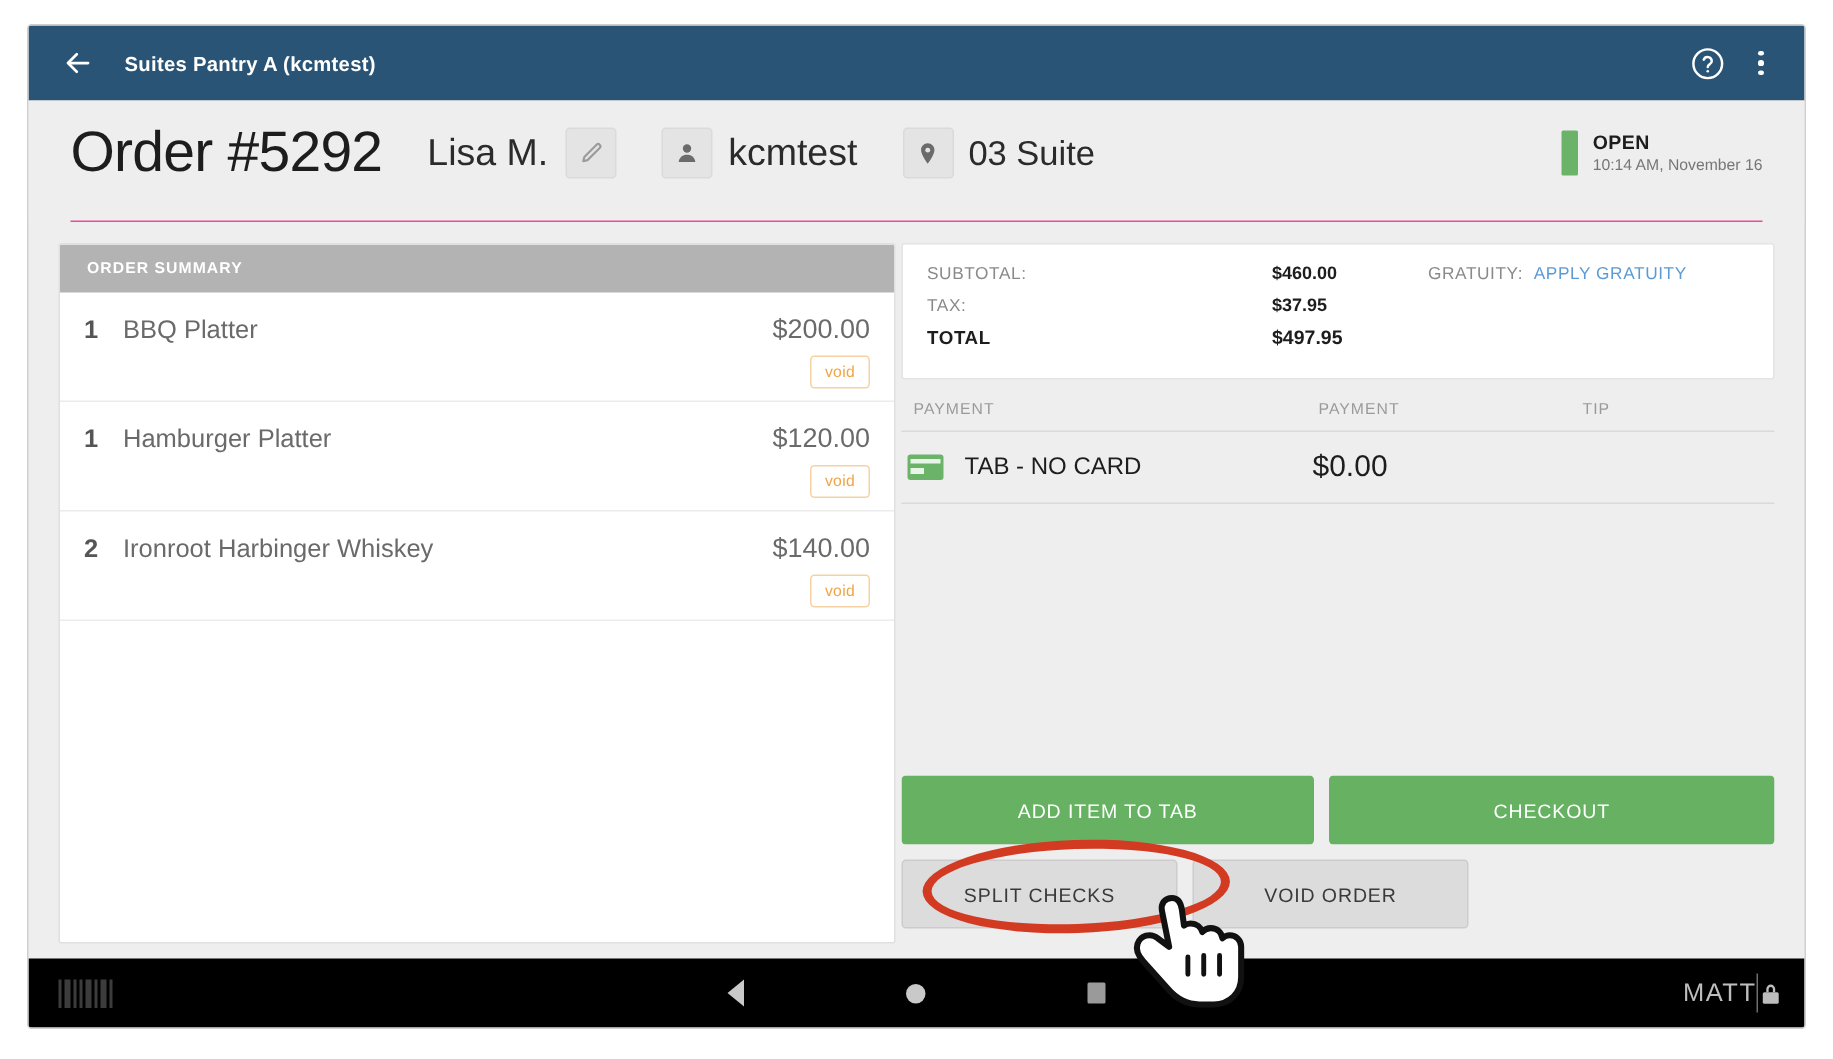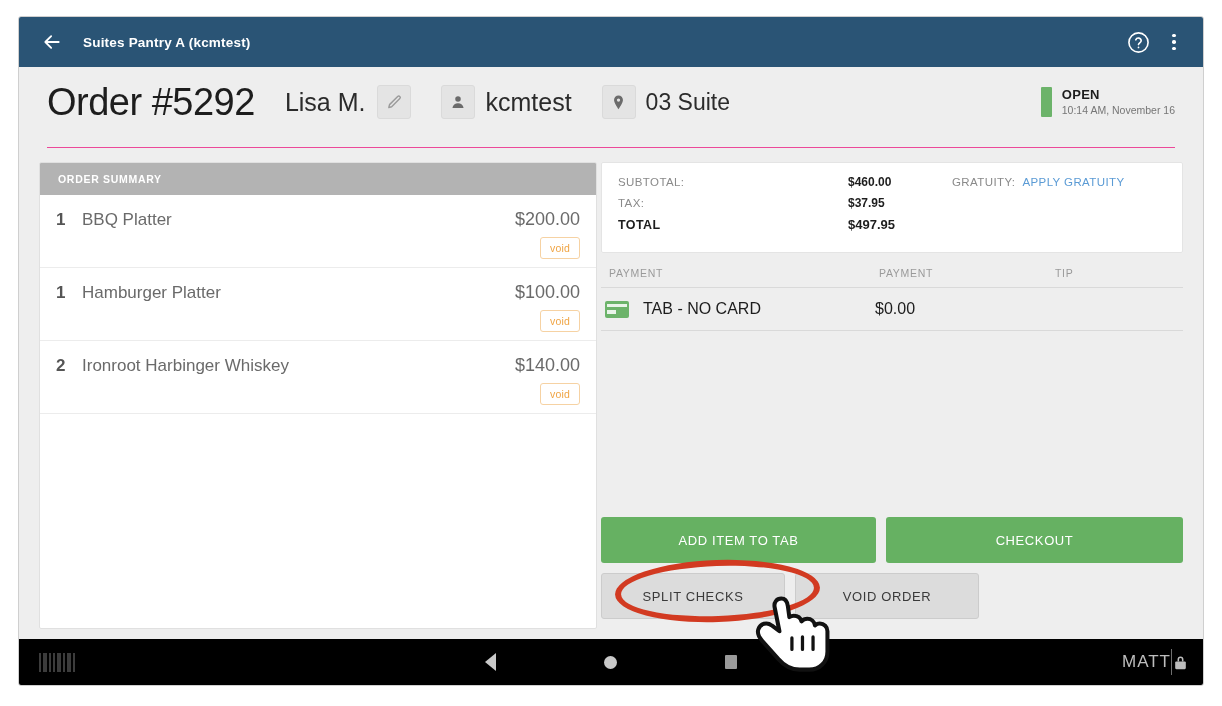--- a/index.html
+++ b/index.html
@@ -274,21 +274,21 @@
     width: 9px; height: 4px; background: #ffffff; opacity: .85;
   }
   .pay-name {
     font-size: 16px;
     color: #1d1d1d;
     margin-left: 14px;
     width: 232px;
     flex: 0 0 auto;
   }
   .pay-amt {
-    font-size: 16px;
+    font-size: 20px;
     color: #1d1d1d;
     width: 176px;
     flex: 0 0 auto;
   }
 
   
   .btn-zone { flex: 0 0 auto; padding-top: 8px; }
   .btn-row { display: flex; gap: 10px; margin-bottom: 10px; }
   .btn {
     border-radius: 3px;
@@ -446,21 +446,21 @@
           </div>
           <div class="item-actions">
             <div class="void-btn">void</div>
           </div>
         </div>
 
         <div class="item-row">
           <div class="item-main">
             <div class="item-qty">1</div>
             <div class="item-name">Hamburger Platter</div>
-            <div class="item-price">$100.00</div>
+            <div class="item-price">$120.00</div>
           </div>
           <div class="item-actions">
             <div class="void-btn">void</div>
           </div>
         </div>
 
         <div class="item-row">
           <div class="item-main">
             <div class="item-qty">2</div>
             <div class="item-name">Ironroot Harbinger Whiskey</div>

